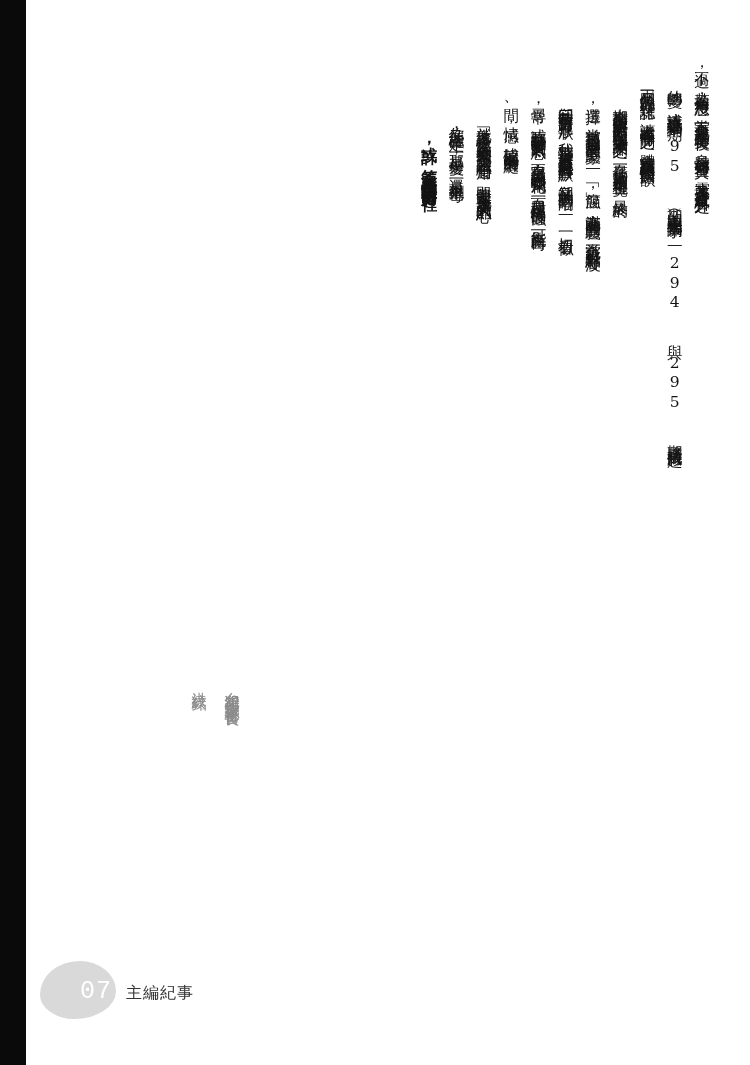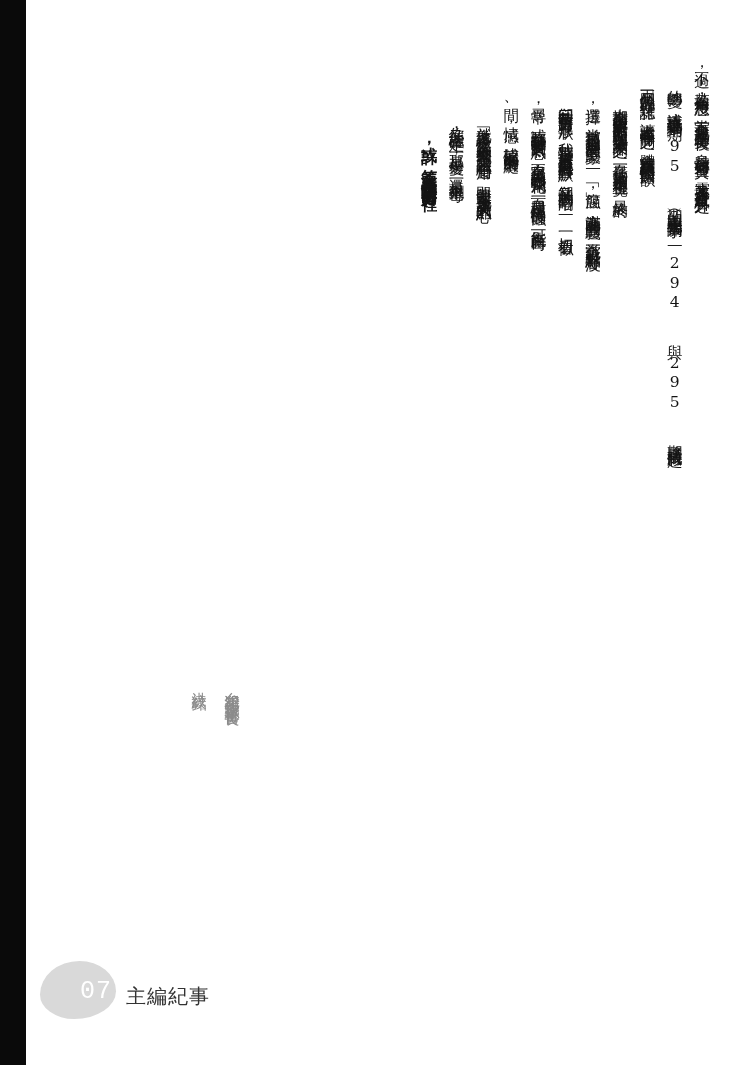--- a/index.html
+++ b/index.html
@@ -118,21 +118,21 @@
     color: #ffffff;
     font-family: Liberation Mono, monospace;
     letter-spacing: 1px;
     font-weight: normal;
     margin-left: 26px;
   }
   .footer-label {
     position: absolute;
     left: 86px;
     top: 22px;
-    font-size: 20px;
+    font-size: 16px;
     color: #333333;
     letter-spacing: 1px;
   }
 </style>
 </head>
 <body>
 
 <div class="page">
 
   <div class="left-band"></div>

